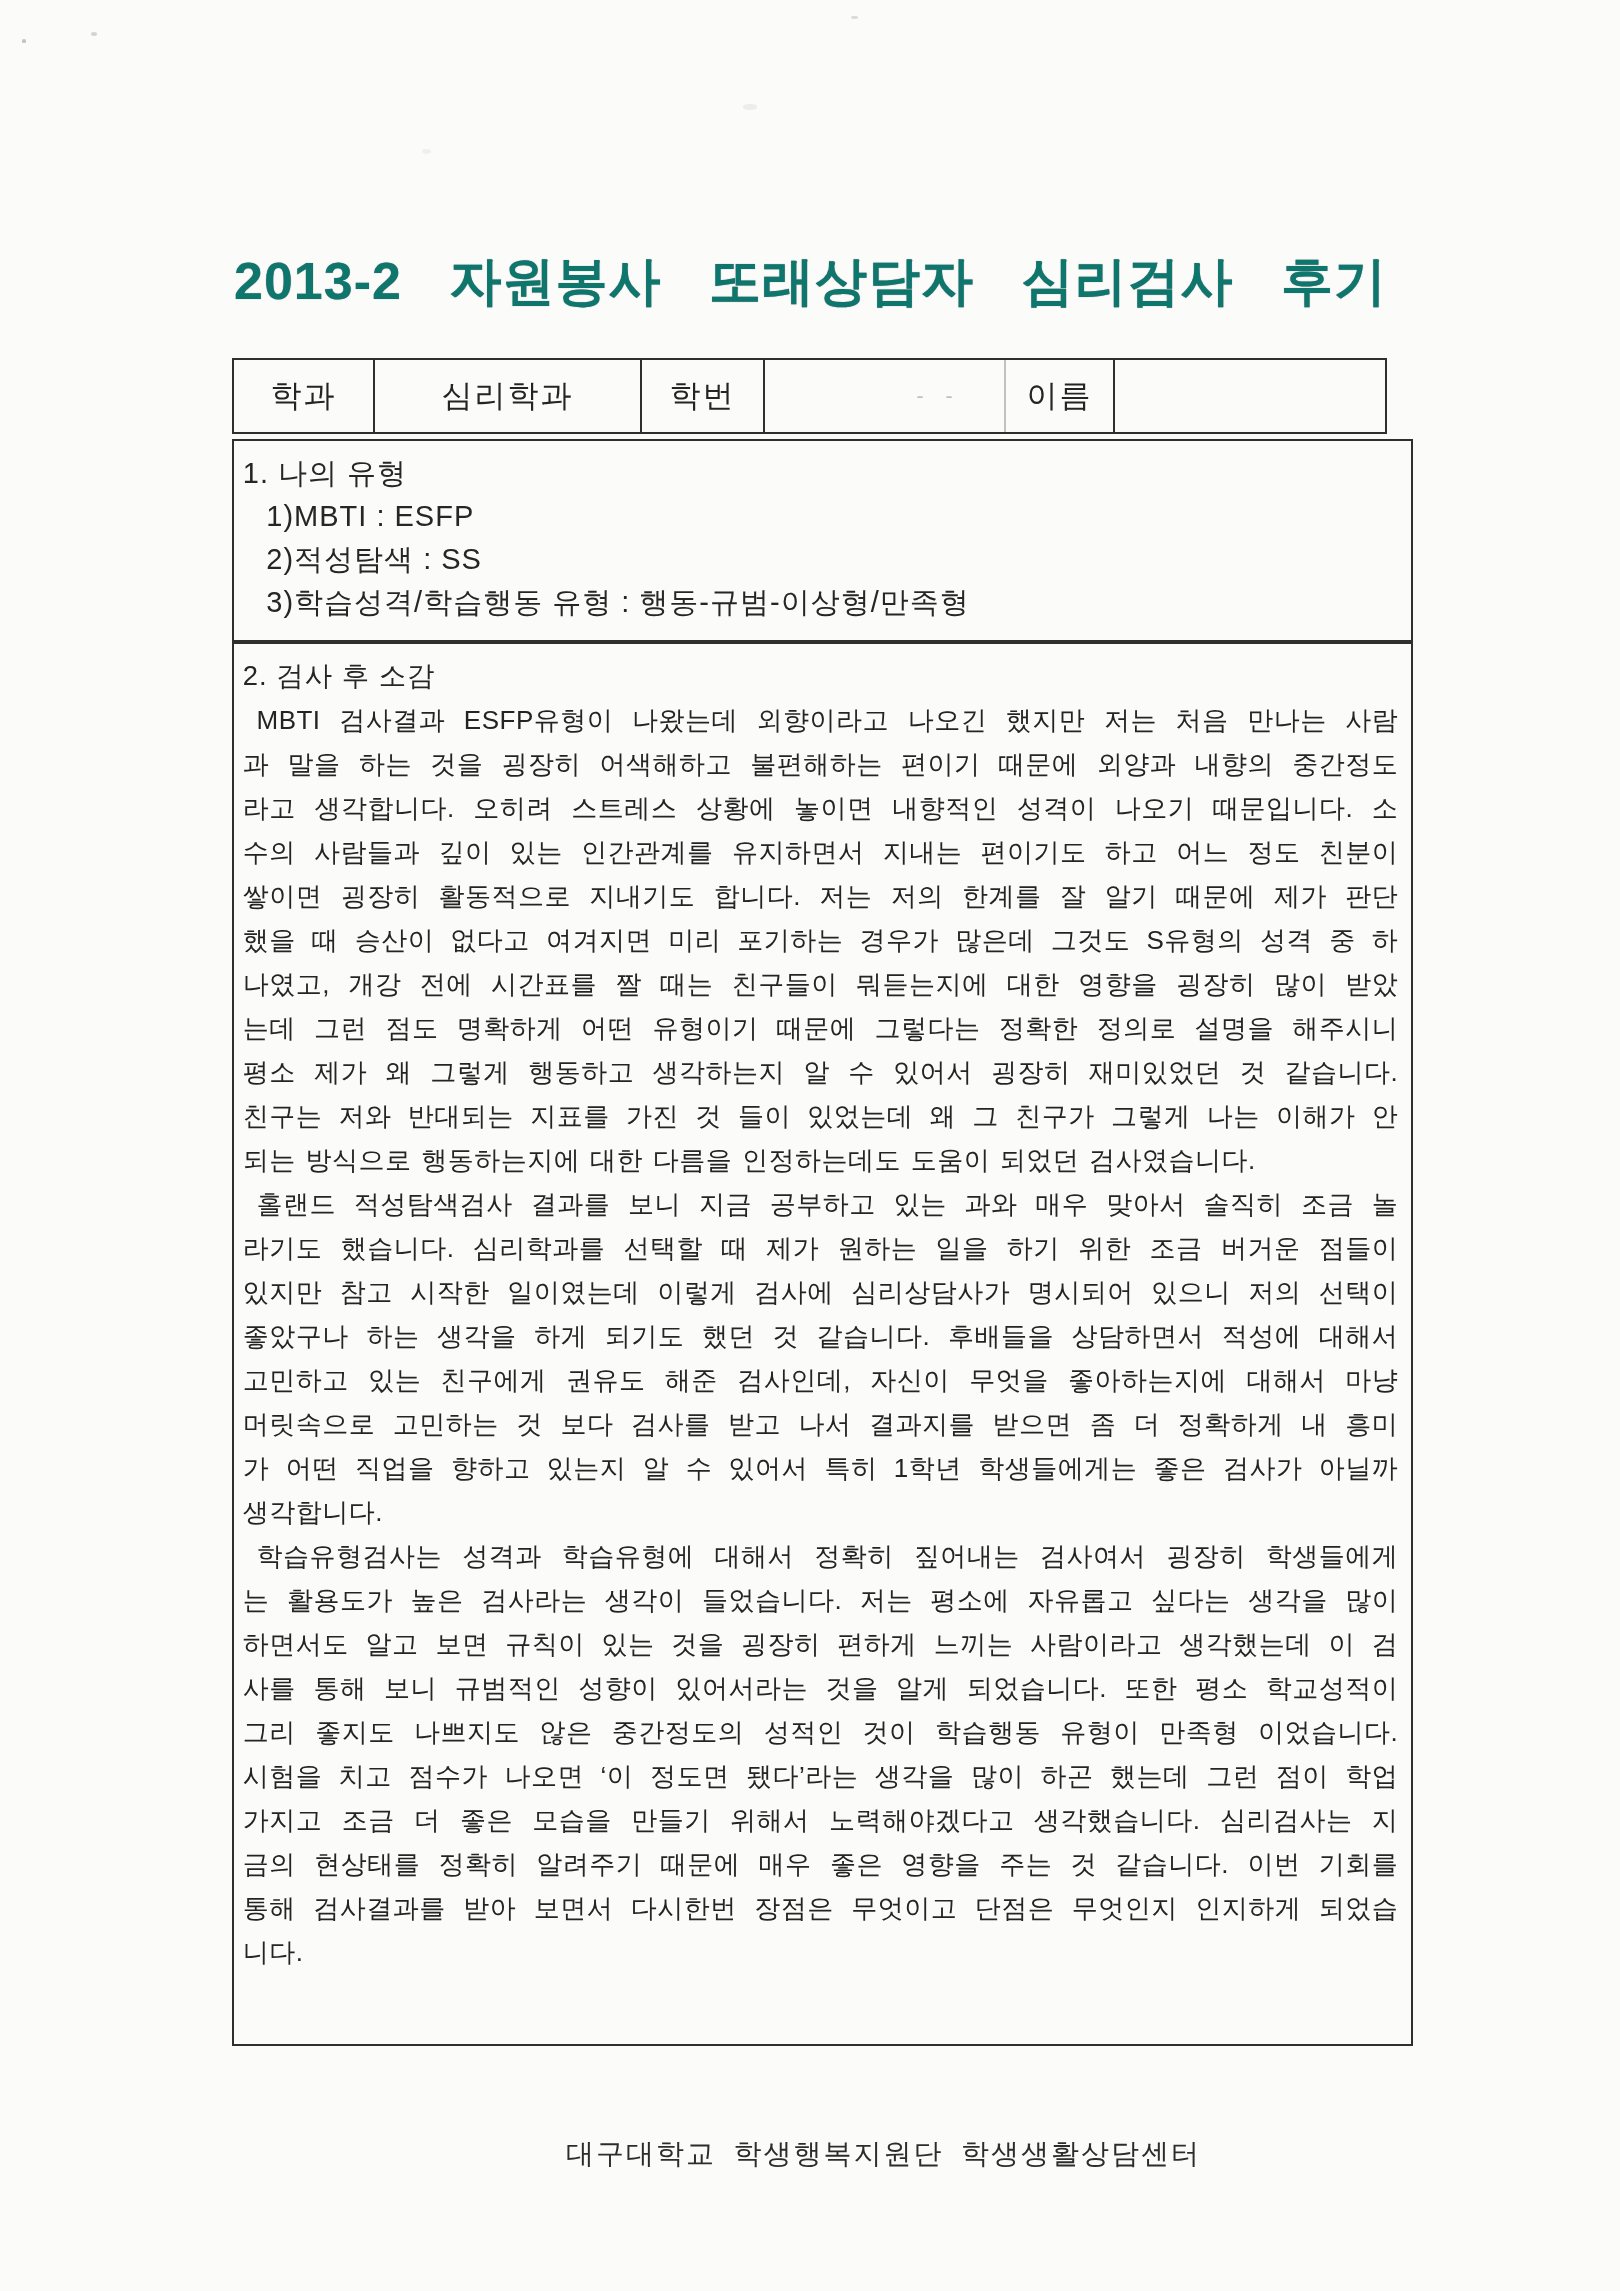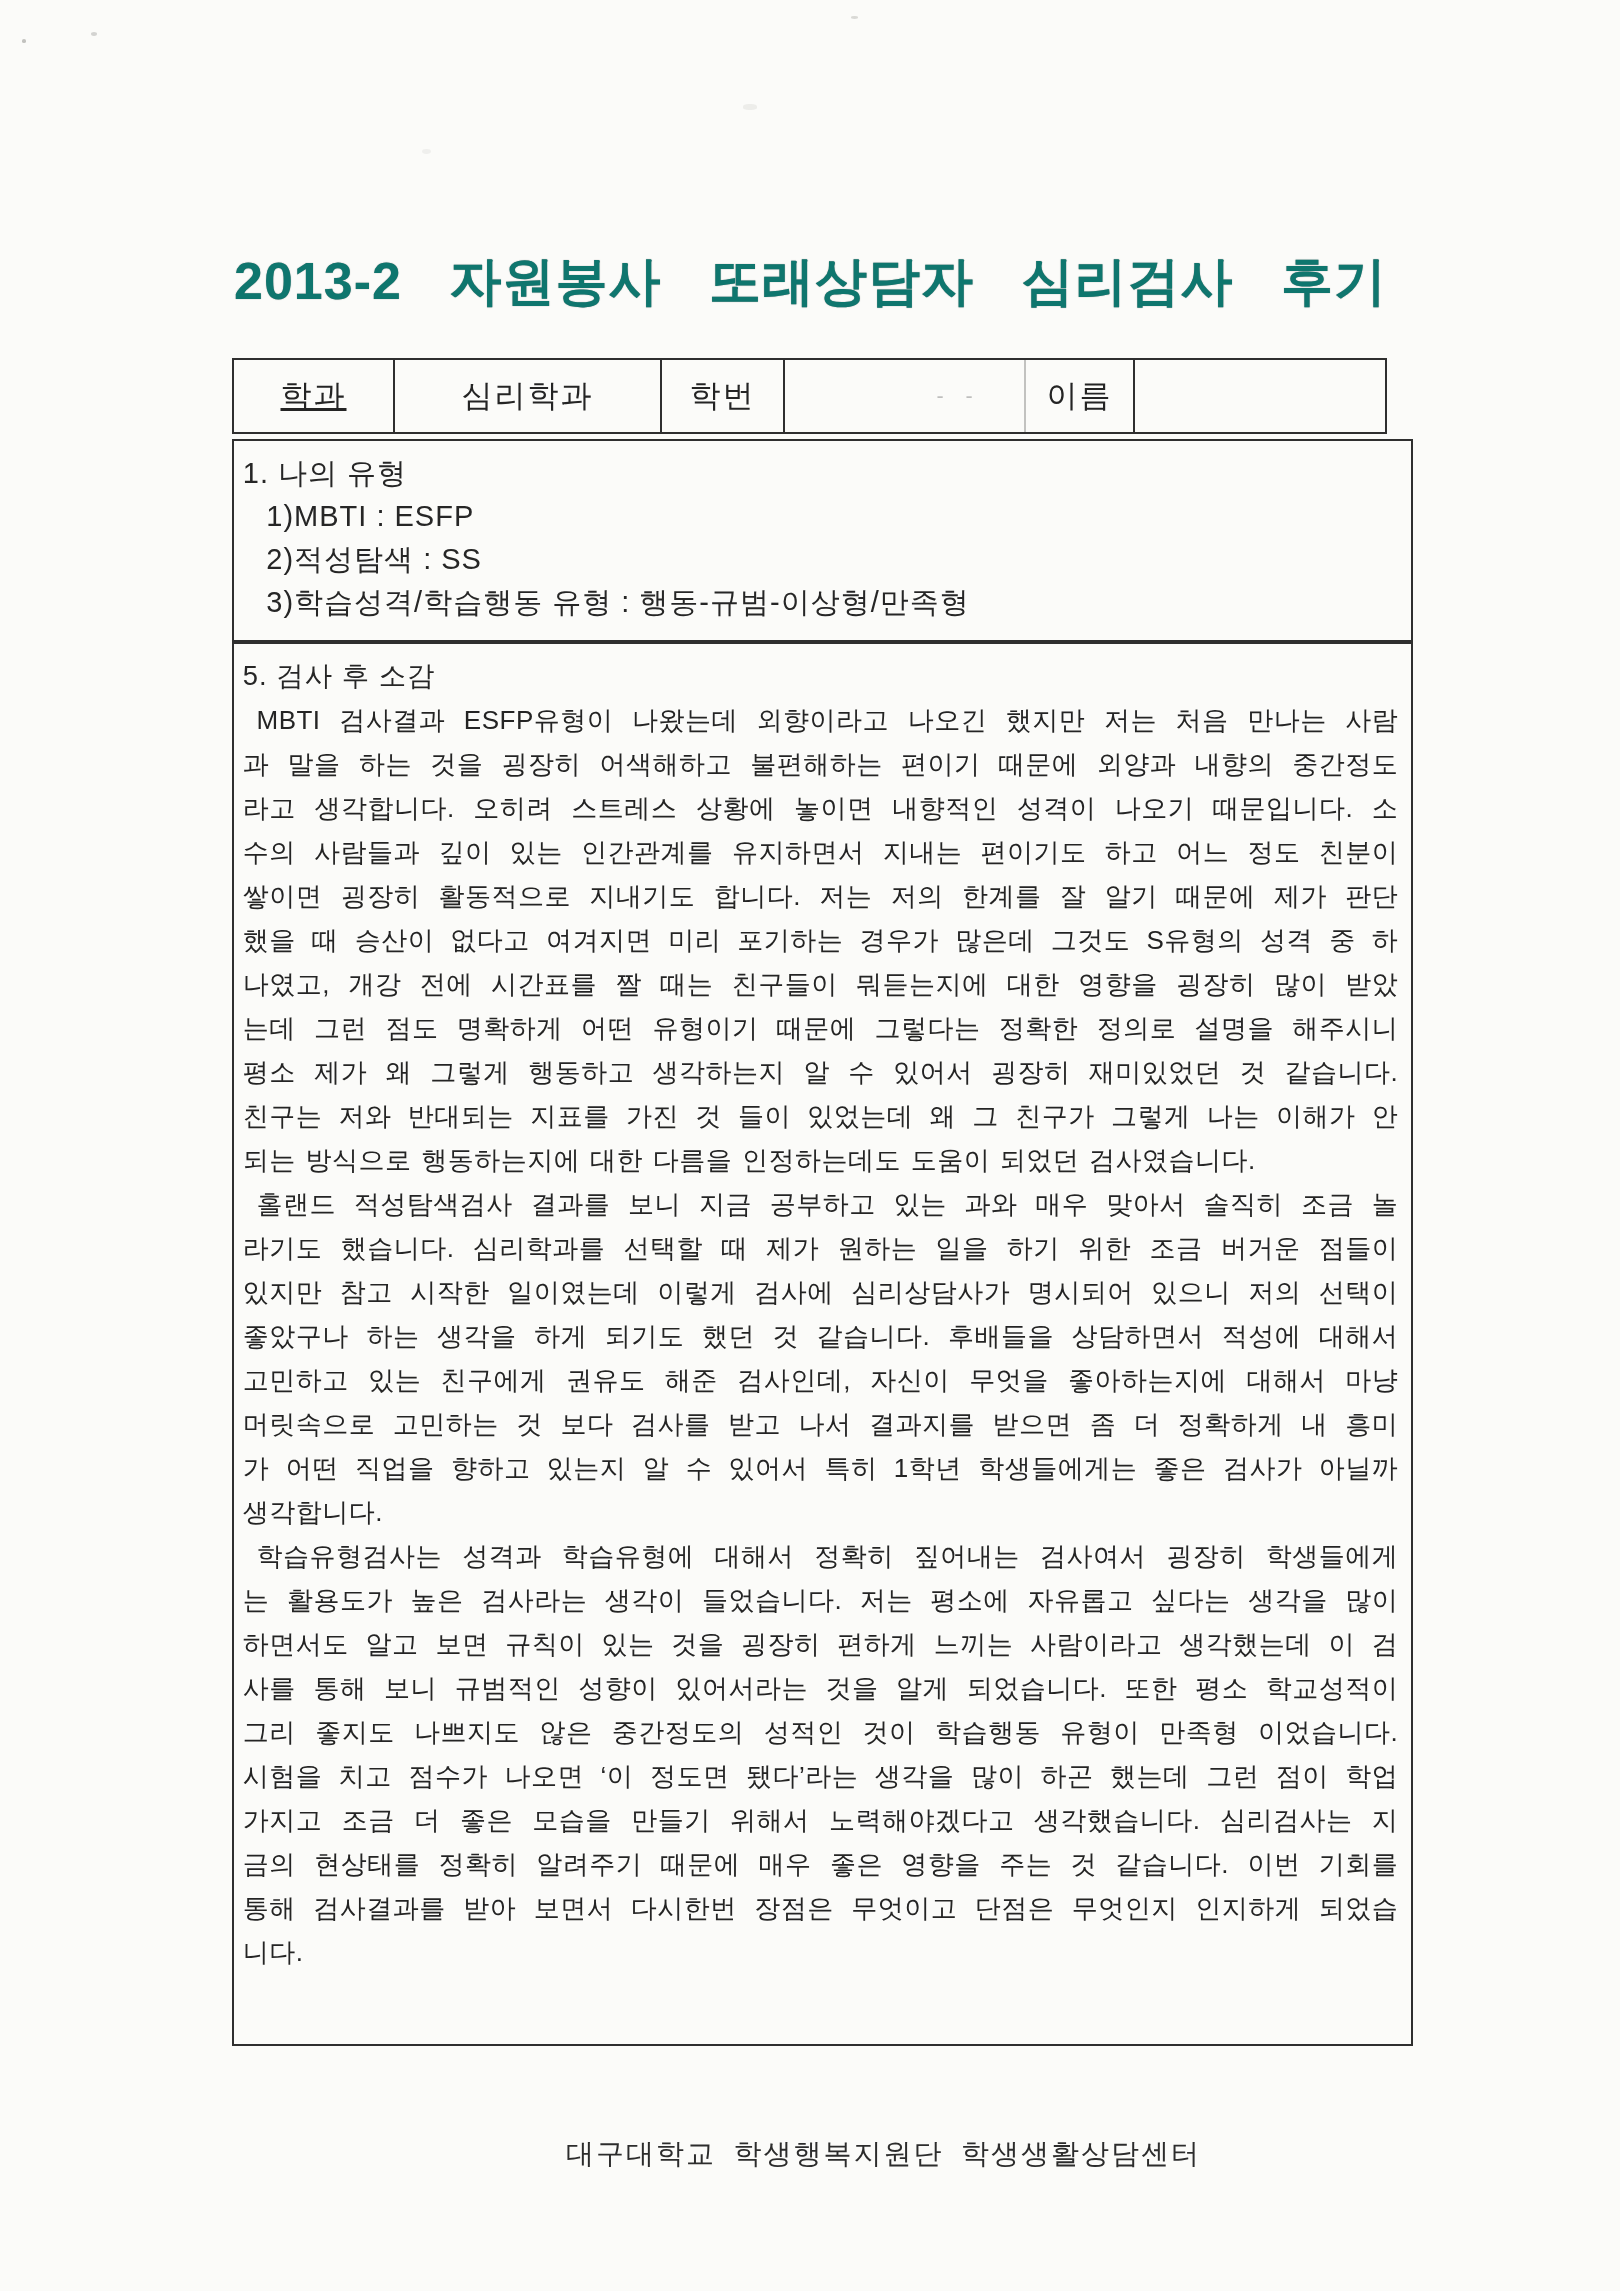--- a/index.html
+++ b/index.html
@@ -42,21 +42,21 @@
     background:var(--paper);
   }
   .cell{
     border-right:2px solid var(--line);
     display:flex;align-items:center;justify-content:center;
     font-family:"Liberation Serif", serif;
     font-size:31px;letter-spacing:2px;color:#242424;
     overflow:hidden;white-space:nowrap;
   }
   .cell:last-child{border-right:none;}
-  .c-dept-l{width:161px;text-decoration:underline;}
+  .c-dept-l{width:141px;}
   .c-dept-v{width:267px;}
   .c-sid-l{width:123px;}
   .c-sid-v{width:241px;font-family:"Liberation Sans",sans-serif;opacity:.28;font-size:21.6px;justify-content:center;padding-left:108px;letter-spacing:7.8px;}
   .c-name-l{width:109px;}
   .c-name-v{flex:1;}
 
   .box{
     position:absolute;left:232px;width:1181px;
     border:2.9px solid var(--line);
     background:var(--paper);
@@ -105,21 +105,21 @@
   </div>
 
   <div class="box box1">
     <div class="s1head">1. 나의 유형</div>
     <div class="s1item">1)MBTI : ESFP</div>
     <div class="s1item">2)적성탐색 : SS</div>
     <div class="s1item">3)학습성격/학습행동 유형 : 행동-규범-이상형/만족형</div>
   </div>
 
   <div class="box box2">
-    <div class="s2head">5. 검사 후 소감</div>
+    <div class="s2head">2. 검사 후 소감</div>
     <div id="paras">
         <div class="para">
           <div class="line indent">MBTI 검사결과 ESFP유형이 나왔는데 외향이라고 나오긴 했지만 저는 처음 만나는 사람</div>
           <div class="line">과 말을 하는 것을 굉장히 어색해하고 불편해하는 편이기 때문에 외양과 내향의 중간정도</div>
           <div class="line">라고 생각합니다. 오히려 스트레스 상황에 놓이면 내향적인 성격이 나오기 때문입니다. 소</div>
           <div class="line">수의 사람들과 깊이 있는 인간관계를 유지하면서 지내는 편이기도 하고 어느 정도 친분이</div>
           <div class="line">쌓이면 굉장히 활동적으로 지내기도 합니다. 저는 저의 한계를 잘 알기 때문에 제가 판단</div>
           <div class="line">했을 때 승산이 없다고 여겨지면 미리 포기하는 경우가 많은데 그것도 S유형의 성격 중 하</div>
           <div class="line">나였고, 개강 전에 시간표를 짤 때는 친구들이 뭐듣는지에 대한 영향을 굉장히 많이 받았</div>
           <div class="line">는데 그런 점도 명확하게 어떤 유형이기 때문에 그렇다는 정확한 정의로 설명을 해주시니</div>

